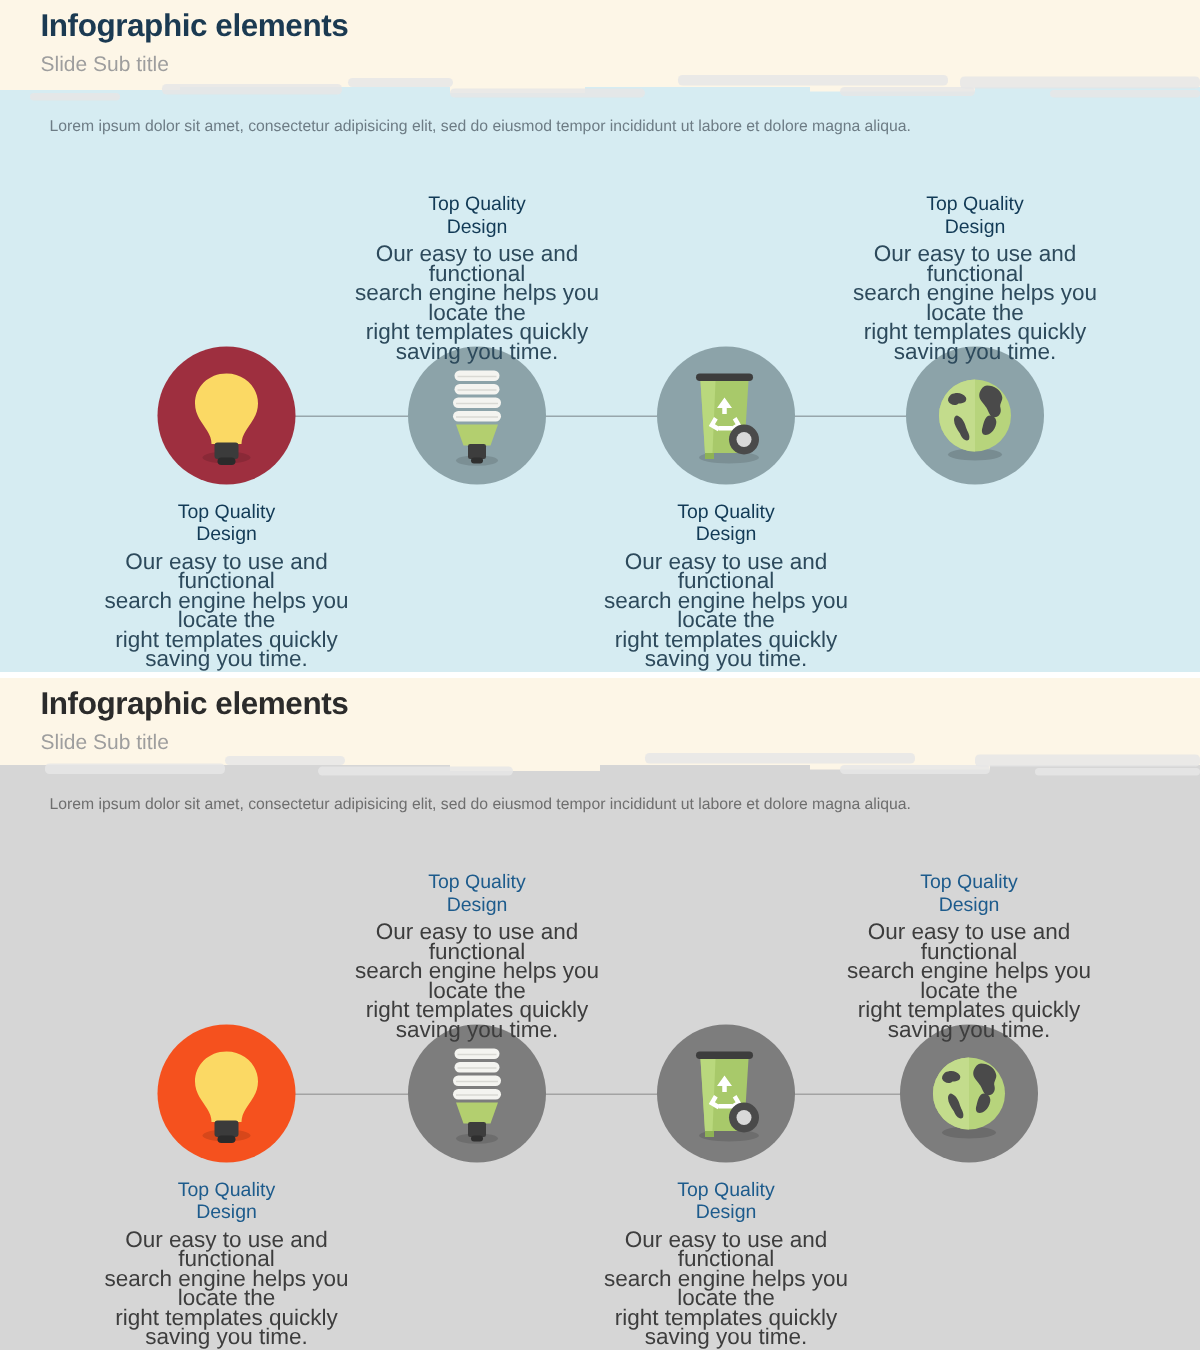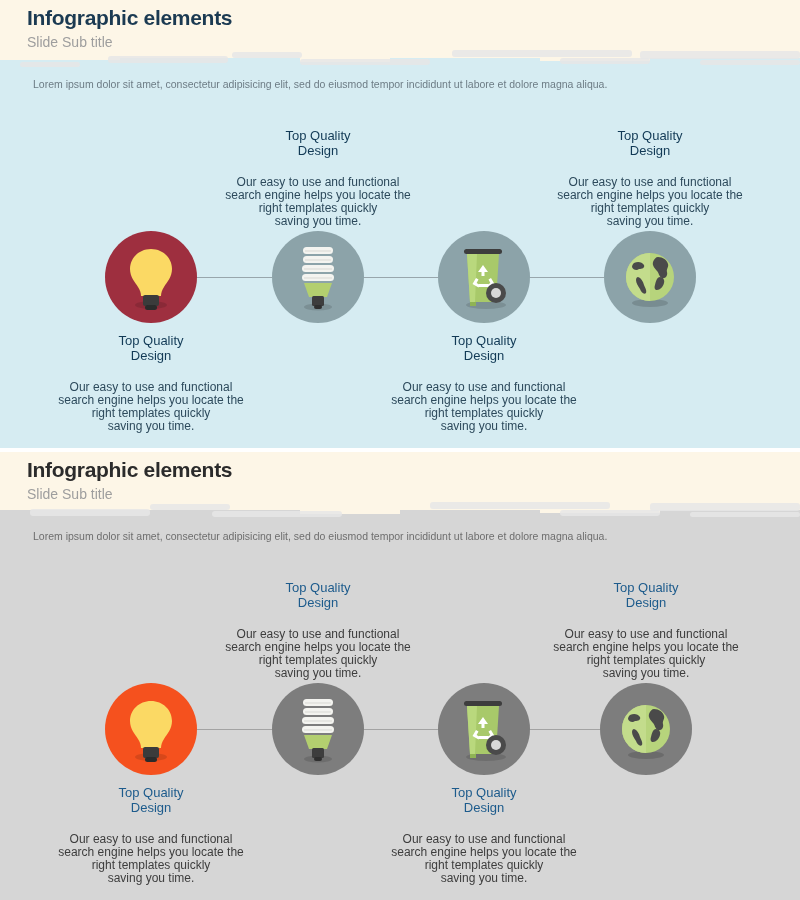--- a/index.html
+++ b/index.html
@@ -56,21 +56,21 @@
   .nodeicon{position:absolute;left:0;top:0;width:92px;height:92px;}
 
   
   .cap{position:absolute;width:200px;text-align:center;}
   .cap .ct{
     font-size:13px;font-weight:normal;line-height:15px;
   }
   .p1 .cap .ct{color:#123a56;}
   .p2 .cap .ct{color:#1d5b8c;}
   .cap .cb{
-    margin-top:18px;font-size:12px;line-height:13px;
+    margin-top:5px;font-size:15px;line-height:13px;
   }
   .p1 .cap .cb{color:#2d4a5c;}
   .p2 .cap .cb{color:#3d3d3d;}
   .cap .cb span{display:block;}
 </style>
 </head>
 <body>
 
 <div class="stage">
 

